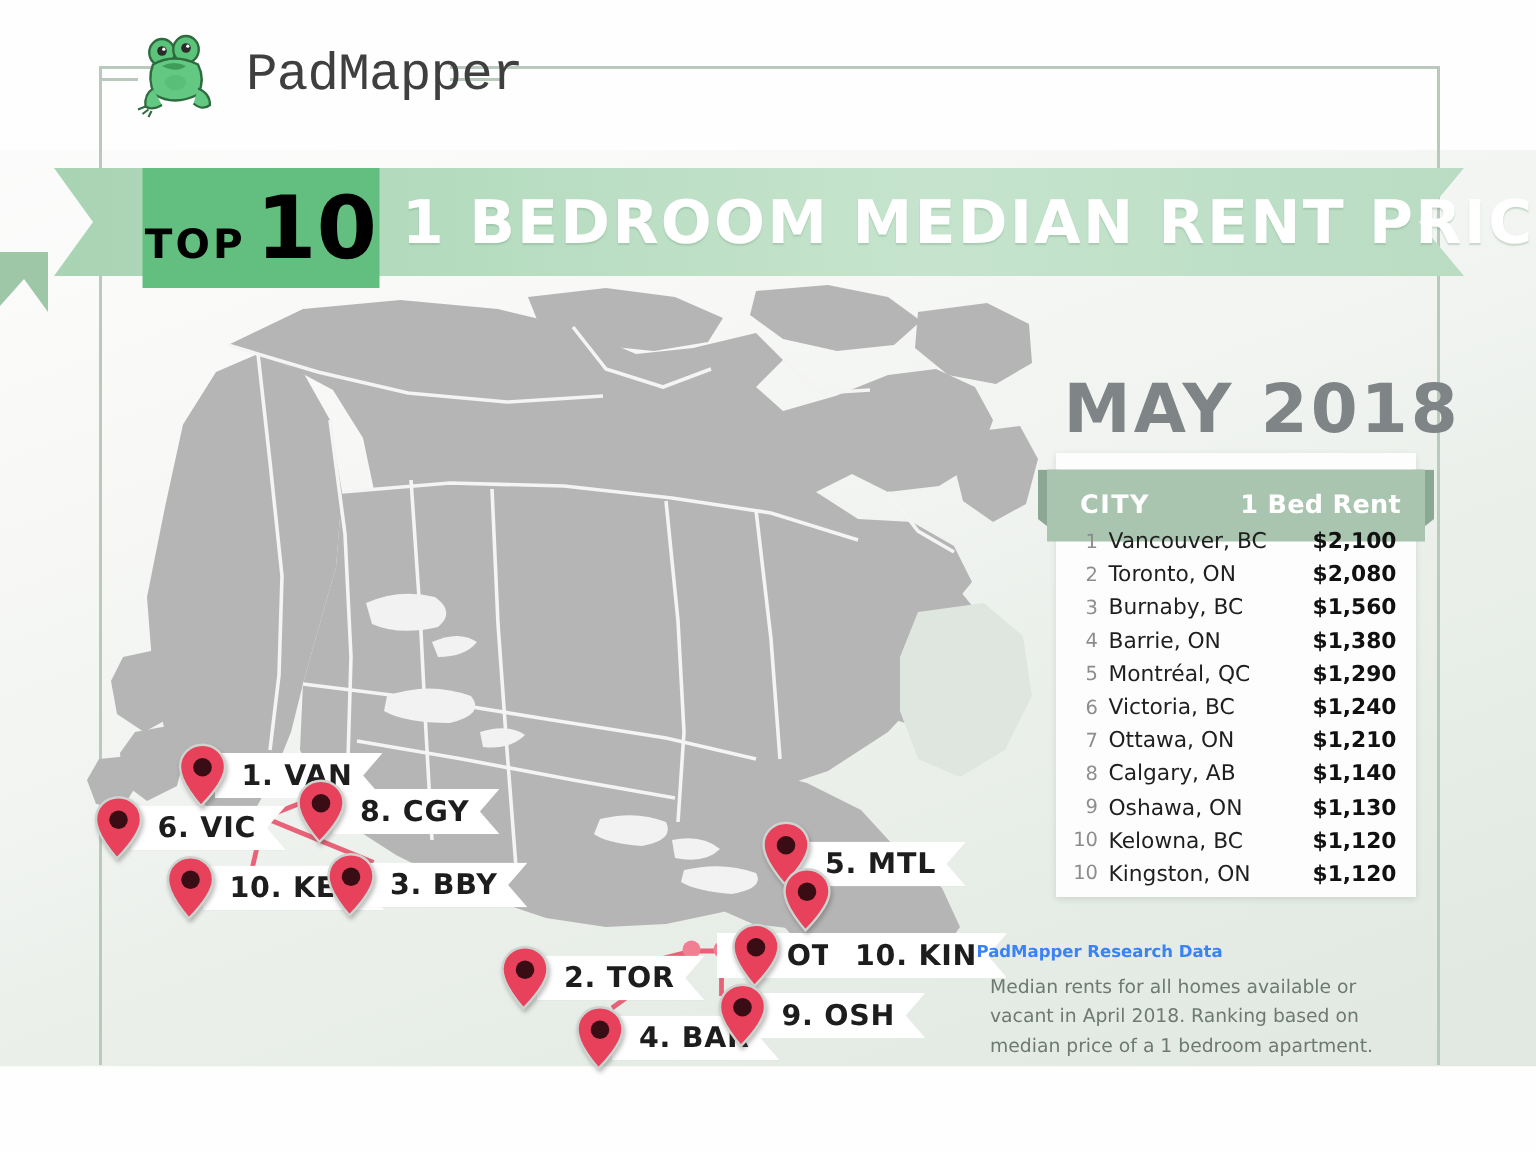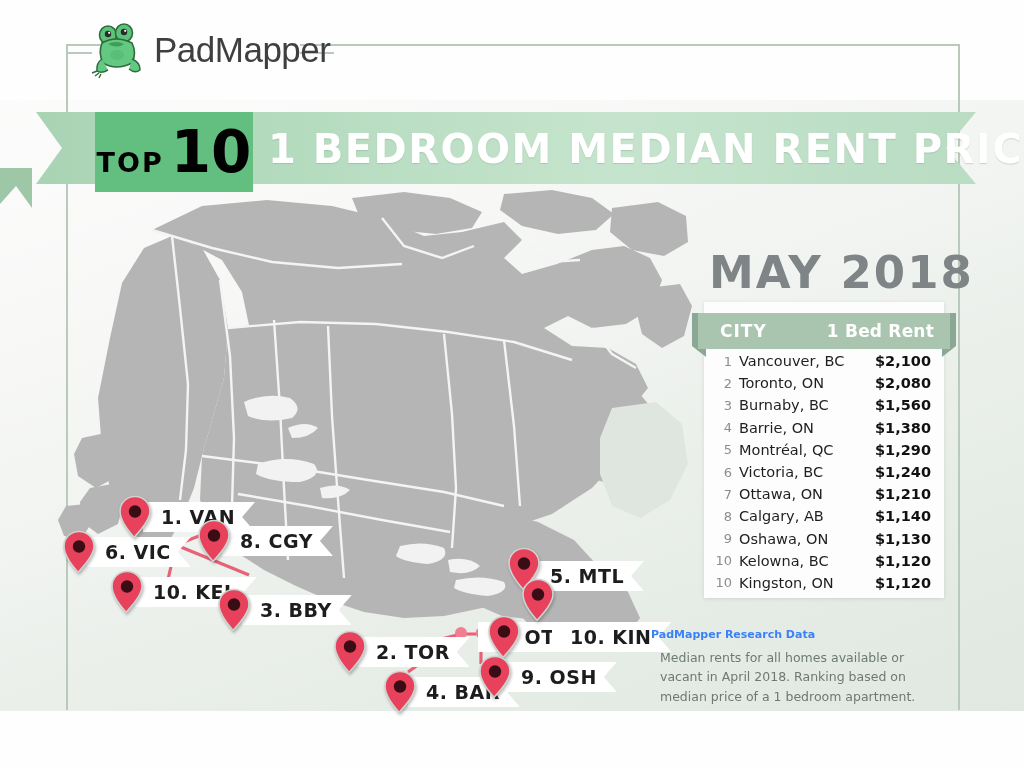--- a/index.html
+++ b/index.html
@@ -64,22 +64,22 @@
     color:#ffffff;font-size:40px;font-weight:bold;letter-spacing:1.5px;
     font-family:"DejaVu Sans","Liberation Sans",sans-serif;
     text-shadow:0 1px 1px rgba(120,160,130,.35);
     white-space:nowrap;
   }
 
   
   .logo{position:absolute;left:88px;top:17px;height:66px;display:flex;align-items:center;}
   .logo-frog{width:62px;height:62px;}
   .logo-text{
-    font-size:35px;color:#3f3f3f;margin-left:4px;letter-spacing:-0.5px;
-    font-family:Liberation Sans, sans-serif;
+    font-size:35px;color:#3f3f3f;margin-left:14px;letter-spacing:-0.5px;
+    font-family:Liberation Mono, monospace;
   }
   .logo-rule-l{position:absolute;left:66px;top:52px;width:26px;height:2px;background:#b9c9bc;}
   .logo-rule-r{position:absolute;left:300px;top:52px;width:34px;height:2px;background:#b9c9bc;}
 
   
   .map-wrap{position:absolute;left:52px;top:188px;width:640px;height:520px;}
   .map-wrap svg{width:100%;height:100%;display:block;}
 
   
   .marker{position:absolute;display:flex;align-items:center;}
@@ -110,21 +110,21 @@
   .thead-wrap{position:absolute;left:692px;top:313px;width:264px;height:36px;}
   .thead-tail-l{
     position:absolute;left:0;top:0;width:14px;height:44px;background:#8aa893;
     clip-path:polygon(0 0,14px 0,14px 44px,0 33px);
   }
   .thead-tail-r{
     position:absolute;left:250px;top:0;width:14px;height:44px;background:#8aa893;
     clip-path:polygon(0 0,14px 0,14px 33px,0 44px);
   }
   .thead{
-    position:absolute;left:6px;top:0;width:252px;height:36px;
+    position:absolute;left:6px;top:0;width:252px;height:48px;
     background:#a9c4af;display:flex;align-items:center;
     color:#ffffff;font-size:17px;font-weight:bold;letter-spacing:1px;
     font-family:"DejaVu Sans","Liberation Sans",sans-serif;
   }
   .thead .th-city{margin-left:22px;}
   .thead .th-rent{margin-left:auto;margin-right:16px;letter-spacing:.2px;}
   .rows{position:absolute;left:704px;top:350px;width:240px;}
   .trow{
     display:flex;align-items:center;height:22.2px;
     font-size:14.5px;
@@ -300,21 +300,21 @@
       </div>
       <div class="marker" style="left: 110px; top: 570px;">
         <span class="pin">
           <svg viewBox="0 0 34 44">
             <path d="M17 1.5C8.6 1.5 2 8 2 16.3c0 10.2 12.4 24.2 14 26 1.6-1.8 16-15.8 16-26C32 8 25.4 1.5 17 1.5Z" fill="#e8415c" stroke="#cdd4cf" stroke-width="1.6"></path>
             <circle cx="17" cy="16.5" r="6.2" fill="#3a0d15"></circle>
           </svg>
         </span>
         <span class="mlabel">10. KEL</span>
       </div>
-      <div class="marker" style="left: 217px; top: 588px; justify-content: flex-end;">
+      <div class="marker" style="left: 217px; top: 568px; justify-content: flex-end;">
         <span class="pin">
           <svg viewBox="0 0 34 44">
             <path d="M17 1.5C8.6 1.5 2 8 2 16.3c0 10.2 12.4 24.2 14 26 1.6-1.8 16-15.8 16-26C32 8 25.4 1.5 17 1.5Z" fill="#e8415c" stroke="#cdd4cf" stroke-width="1.6"></path>
             <circle cx="17" cy="16.5" r="6.2" fill="#3a0d15"></circle>
           </svg>
         </span>
         <span class="mlabel">3. BBY</span>
       </div>
       <div class="marker" style="left: 507px; top: 547px; align-items: flex-end;">
         <span class="pin">

